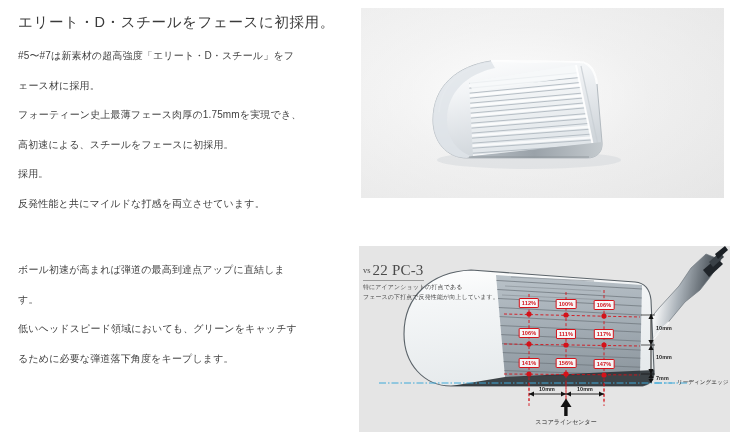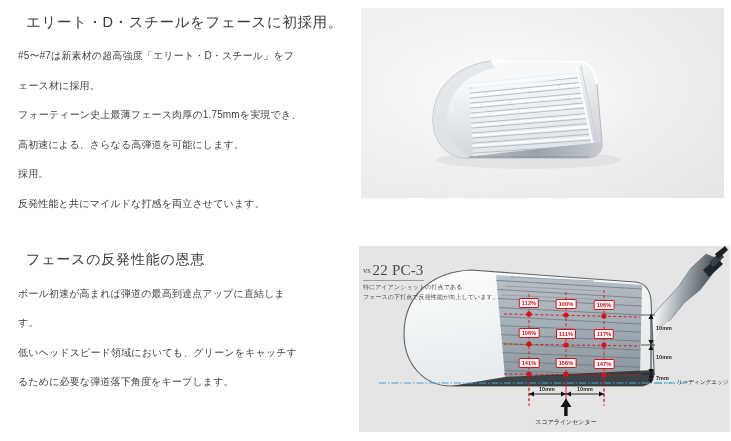--- a/index.html
+++ b/index.html
@@ -34,21 +34,21 @@
     box-sizing: border-box;
     position: relative;
   }
 
   
   .headline {
     font-size: 14.5px;
     font-weight: 400;
     color: #3a3a3a;
     letter-spacing: 0.6px;
-    margin: 0 0 14px 8px;
+    margin: 0 0 14px 0;
     line-height: 1.4;
     white-space: nowrap;
   }
   .headline.h2 {
     font-size: 14px;
     letter-spacing: 0.8px;
   }
   .body-line {
     font-size: 10px;
     line-height: 19.5px;
@@ -187,21 +187,21 @@
 
 <div class="page">
 
   <div class="section" id="section-face-material">
 
     <div class="sec-text">
       <h2 class="headline">エリート・D・スチールをフェースに初採用。</h2>
       <p class="body-line">#5〜#7は新素材の超高強度「エリート・D・スチール」をフ</p>
       <p class="body-line">ェース材に採用。</p>
       <p class="body-line">フォーティーン史上最薄フェース肉厚の1.75mmを実現でき、</p>
-      <p class="body-line">高初速による、さらなる高弾道を可能にします。</p>
+      <p class="body-line">高初速による、スチールをフェースに初採用。</p>
       <p class="body-line">採用。</p>
       <p class="body-line">反発性能と共にマイルドな打感を両立させています。</p>
     </div>
 
     <div class="sec-media">
       <div class="photo-panel">
         <div class="vignette"></div>
         <svg width="363" height="190" viewBox="0 0 363 190">
           <defs>
             <linearGradient id="headBody" x1="0" y1="0" x2="0.35" y2="1">
@@ -281,21 +281,20 @@
           <path d="M106 150 L226 150 C236 150, 242 144, 241 134 L112 148 Z" fill="url(#soleGrad)"></path>
           <path d="M108 149 L228 149" fill="none" stroke="#8a9197" stroke-width="1.2" opacity="0.8"></path>
         </svg>
       </div>
     </div>
   </div>
 
   <div class="section" id="section-rebound">
 
     <div class="sec-text">
-      <h2 class="headline h2">フェースの反発性能の恩恵</h2>
       <p class="body-line">ボール初速が高まれば弾道の最高到達点アップに直結しま</p>
       <p class="body-line">す。</p>
       <p class="body-line">低いヘッドスピード領域においても、グリーンをキャッチす</p>
       <p class="body-line">るために必要な弾道落下角度をキープします。</p>
     </div>
 
     <div class="sec-media">
       <div class="diagram-panel">
 
         <svg width="371" height="186" viewBox="0 0 371 186">

